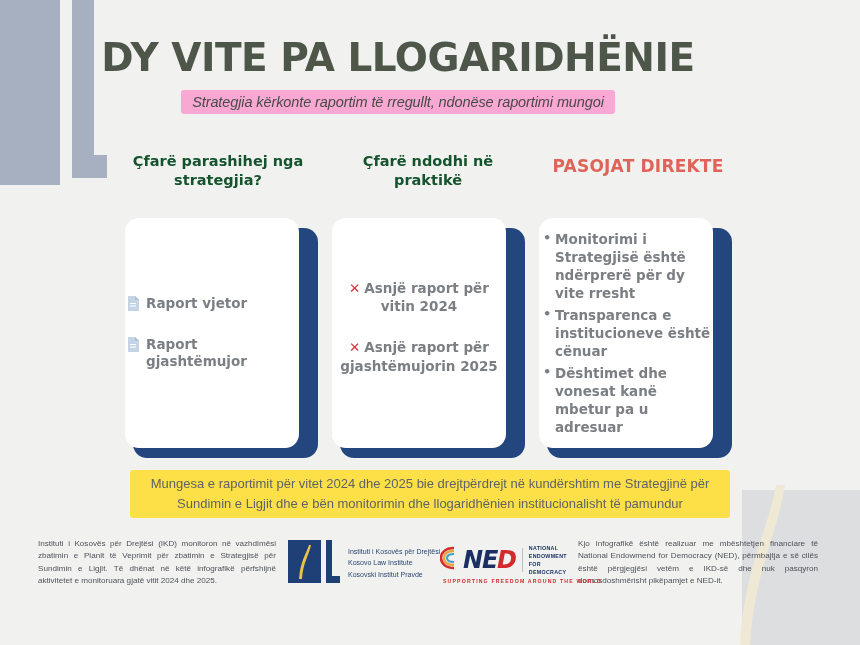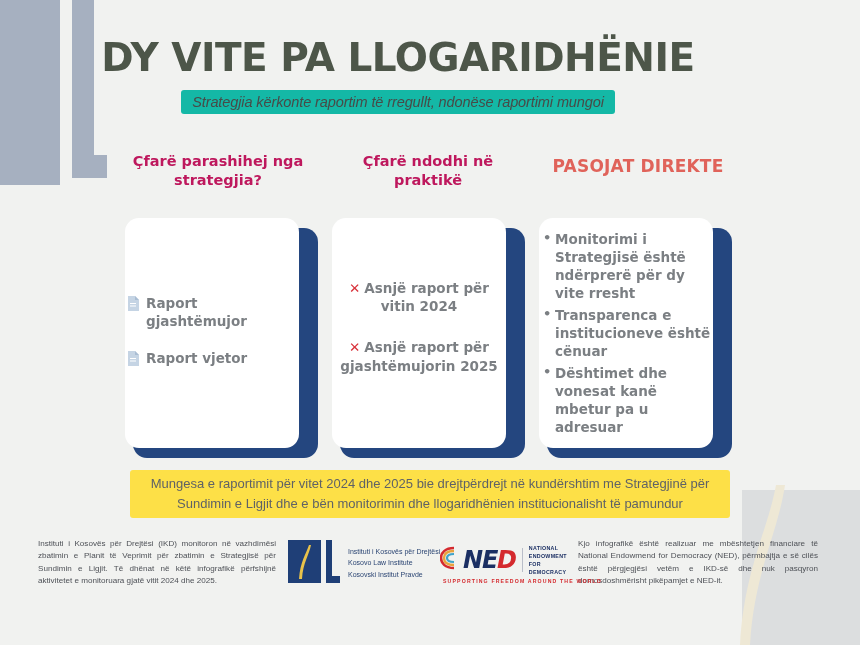--- a/index.html
+++ b/index.html
@@ -76,41 +76,41 @@
     font-family: "DejaVu Sans", sans-serif;
   }
   .subtitle-wrap {
     margin-top: 11px;
   }
   .subtitle {
     display: inline-block;
     font-size: 14.5px;
     font-style: italic;
     color: #474b48;
-    background: #14b8a6;
+    background: #f9a8d4;
     padding: 4px 11px;
     border-radius: 3px;
     letter-spacing: -0.1px;
   }
 
   
   .col-heads {
     position: absolute;
     left: 118px;
     top: 152px;
     width: 630px;
     display: flex;
   }
   .col-head {
     width: 200px;
     margin-right: 10px;
     text-align: center;
     font-size: 14.5px;
     font-weight: bold;
-    color: #be185d;
+    color: #14532d;
     line-height: 1.28;
     font-family: "DejaVu Sans", sans-serif;
   }
   .col-head:last-child { margin-right: 0; }
   .col-head.accent {
     color: #e0635a;
     font-size: 17px;
     letter-spacing: 0.2px;
     padding-top: 4px;
   }
@@ -360,32 +360,32 @@
     <div class="card">
       <div class="doc-item">
         <span class="doc-icon">
           <svg width="12" height="15" viewBox="0 0 12 15">
             <path d="M1 0 h7 l4 4 v11 h-11 z" fill="#c5d4e4"></path>
             <path d="M8 0 l4 4 h-4 z" fill="#a9bdd3"></path>
             <rect x="3" y="7" width="6" height="1" fill="#ffffff"></rect>
             <rect x="3" y="9.5" width="6" height="1" fill="#ffffff"></rect>
           </svg>
         </span>
-        <span>Raport gjashtëmujor</span>
+        <span>Raport vjetor</span>
       </div>
       <div class="doc-item">
         <span class="doc-icon">
           <svg width="12" height="15" viewBox="0 0 12 15">
             <path d="M1 0 h7 l4 4 v11 h-11 z" fill="#c5d4e4"></path>
             <path d="M8 0 l4 4 h-4 z" fill="#a9bdd3"></path>
             <rect x="3" y="7" width="6" height="1" fill="#ffffff"></rect>
             <rect x="3" y="9.5" width="6" height="1" fill="#ffffff"></rect>
           </svg>
         </span>
-        <span>Raport vjetor</span>
+        <span>Raport gjashtëmujor</span>
       </div>
     </div>
   </div>
 
   <div class="card-slot">
     <div class="card-shadow"></div>
     <div class="card">
       <div class="x-item">
         <span class="x-mark">✕</span><span>Asnjë raport për vitin 2024</span>
       </div>

